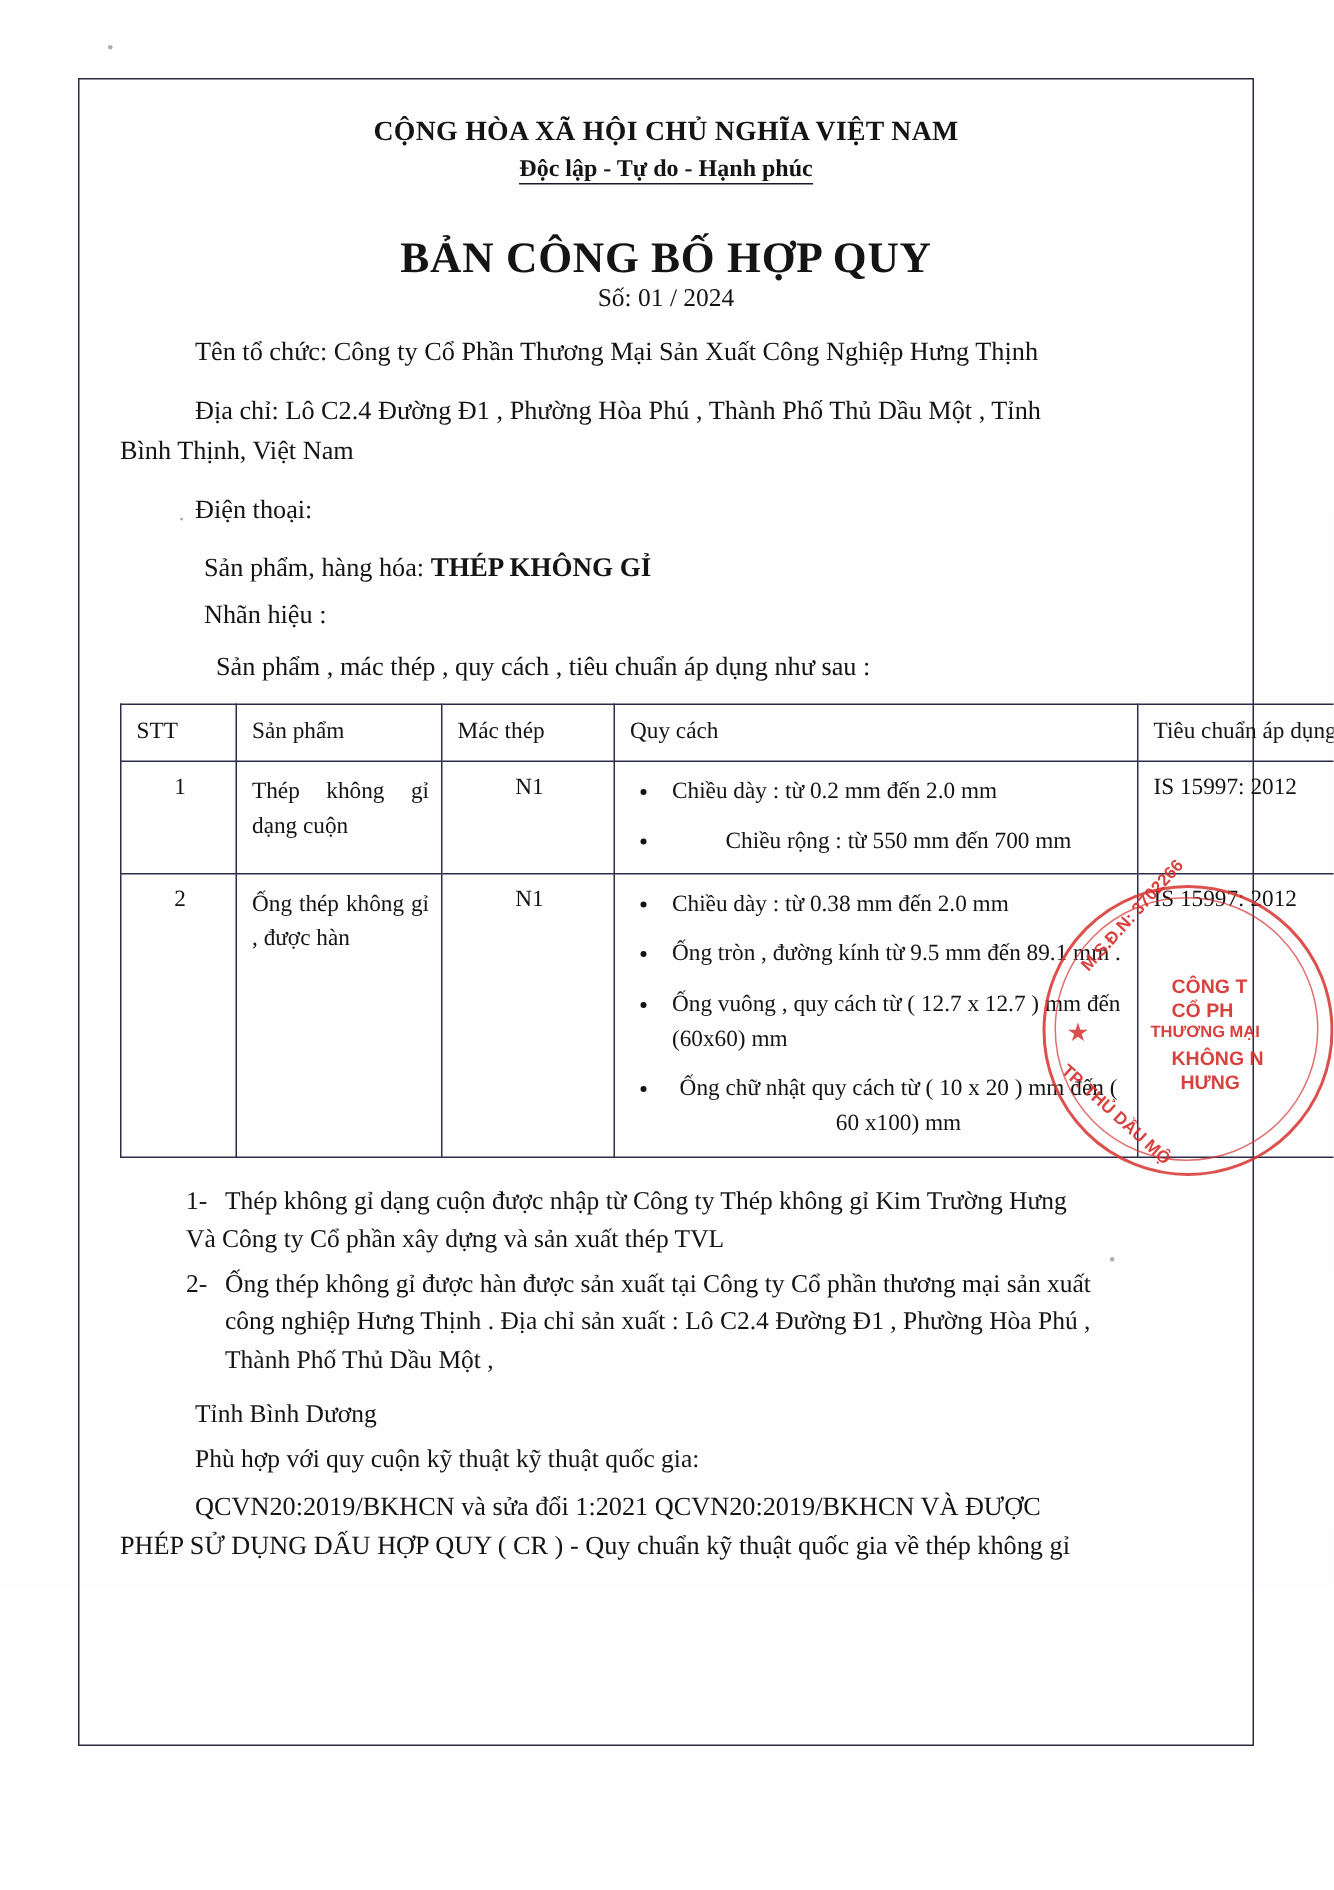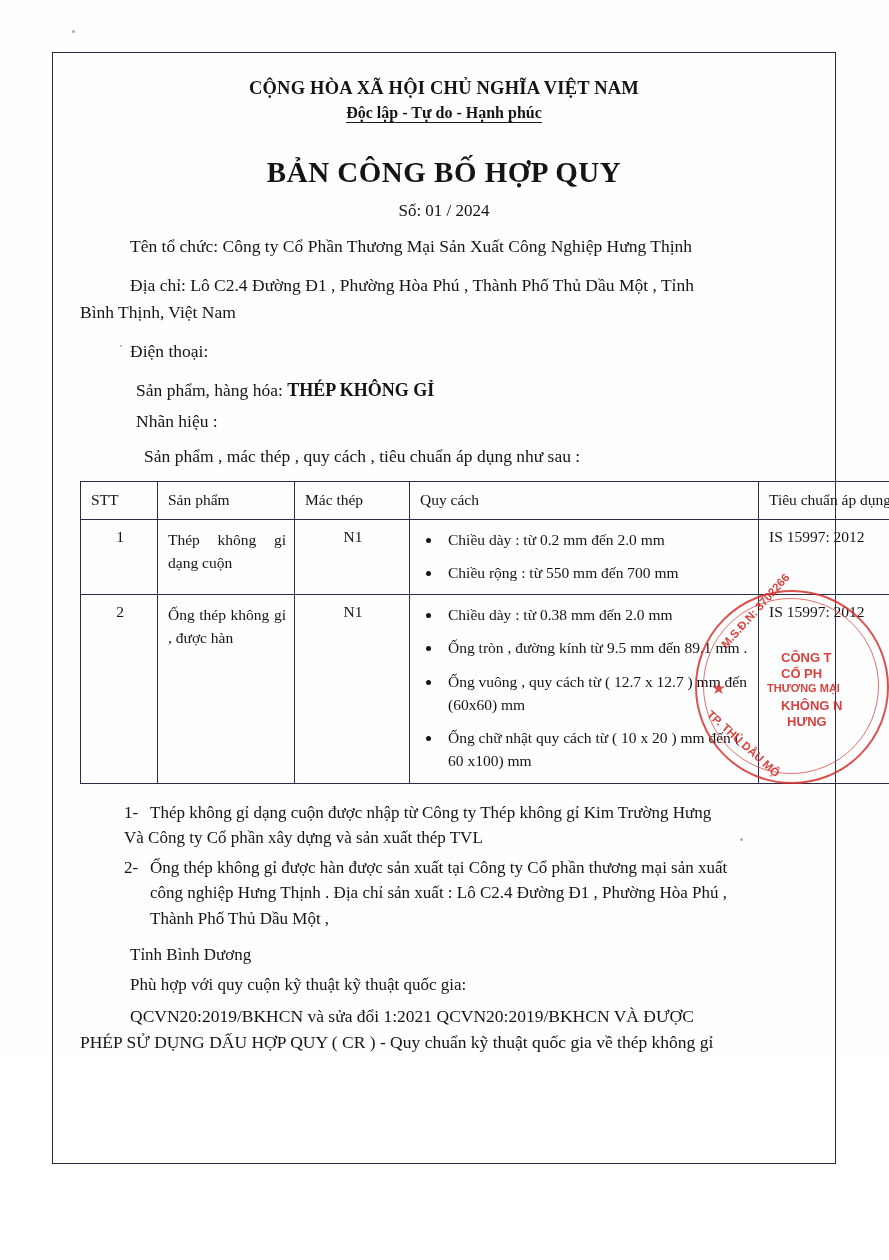--- a/index.html
+++ b/index.html
@@ -57,21 +57,20 @@
     padding-bottom: 1px;
   }
   .title {
     font-size: 29px;
     font-weight: bold;
     margin-top: 34px;
     letter-spacing: 0.5px;
   }
   .docnum {
     font-size: 17px;
-    margin-top: 12px;
   }
   .para {
     font-size: 17.5px;
     line-height: 1.55;
     margin-top: 12px;
   }
   .indent1 { padding-left: 50px; }
   .prod-line { font-size: 17.5px; margin-top: 14px; padding-left: 56px; }
   .prod-line .b { font-weight: bold; font-size: 18px; }
   .brand-line { font-size: 17.5px; margin-top: 10px; padding-left: 56px; }
@@ -106,21 +105,21 @@
   ul.qc {
     margin: 0;
     padding-left: 22px;
     list-style: disc;
   }
   ul.qc li {
     margin: 0 0 10px 0;
     line-height: 1.5;
     padding-left: 6px;
   }
-  ul.qc li:last-child { margin-bottom: 0; }
+  ul.qc li:last-child { margin-bottom: 0; text-align: center; }
   .notes { margin-top: 16px; font-size: 17px; }
   .note-row {
     display: flex;
     line-height: 1.5;
     margin-top: 4px;
   }
   .note-num { width: 26px; flex: 0 0 26px; padding-left: 44px; box-sizing: content-box; }
   .note-txt { flex: 1; }
   .note-cont { padding-left: 70px; line-height: 1.5; }
   .note-cont2 { padding-left: 44px; line-height: 1.5; }

